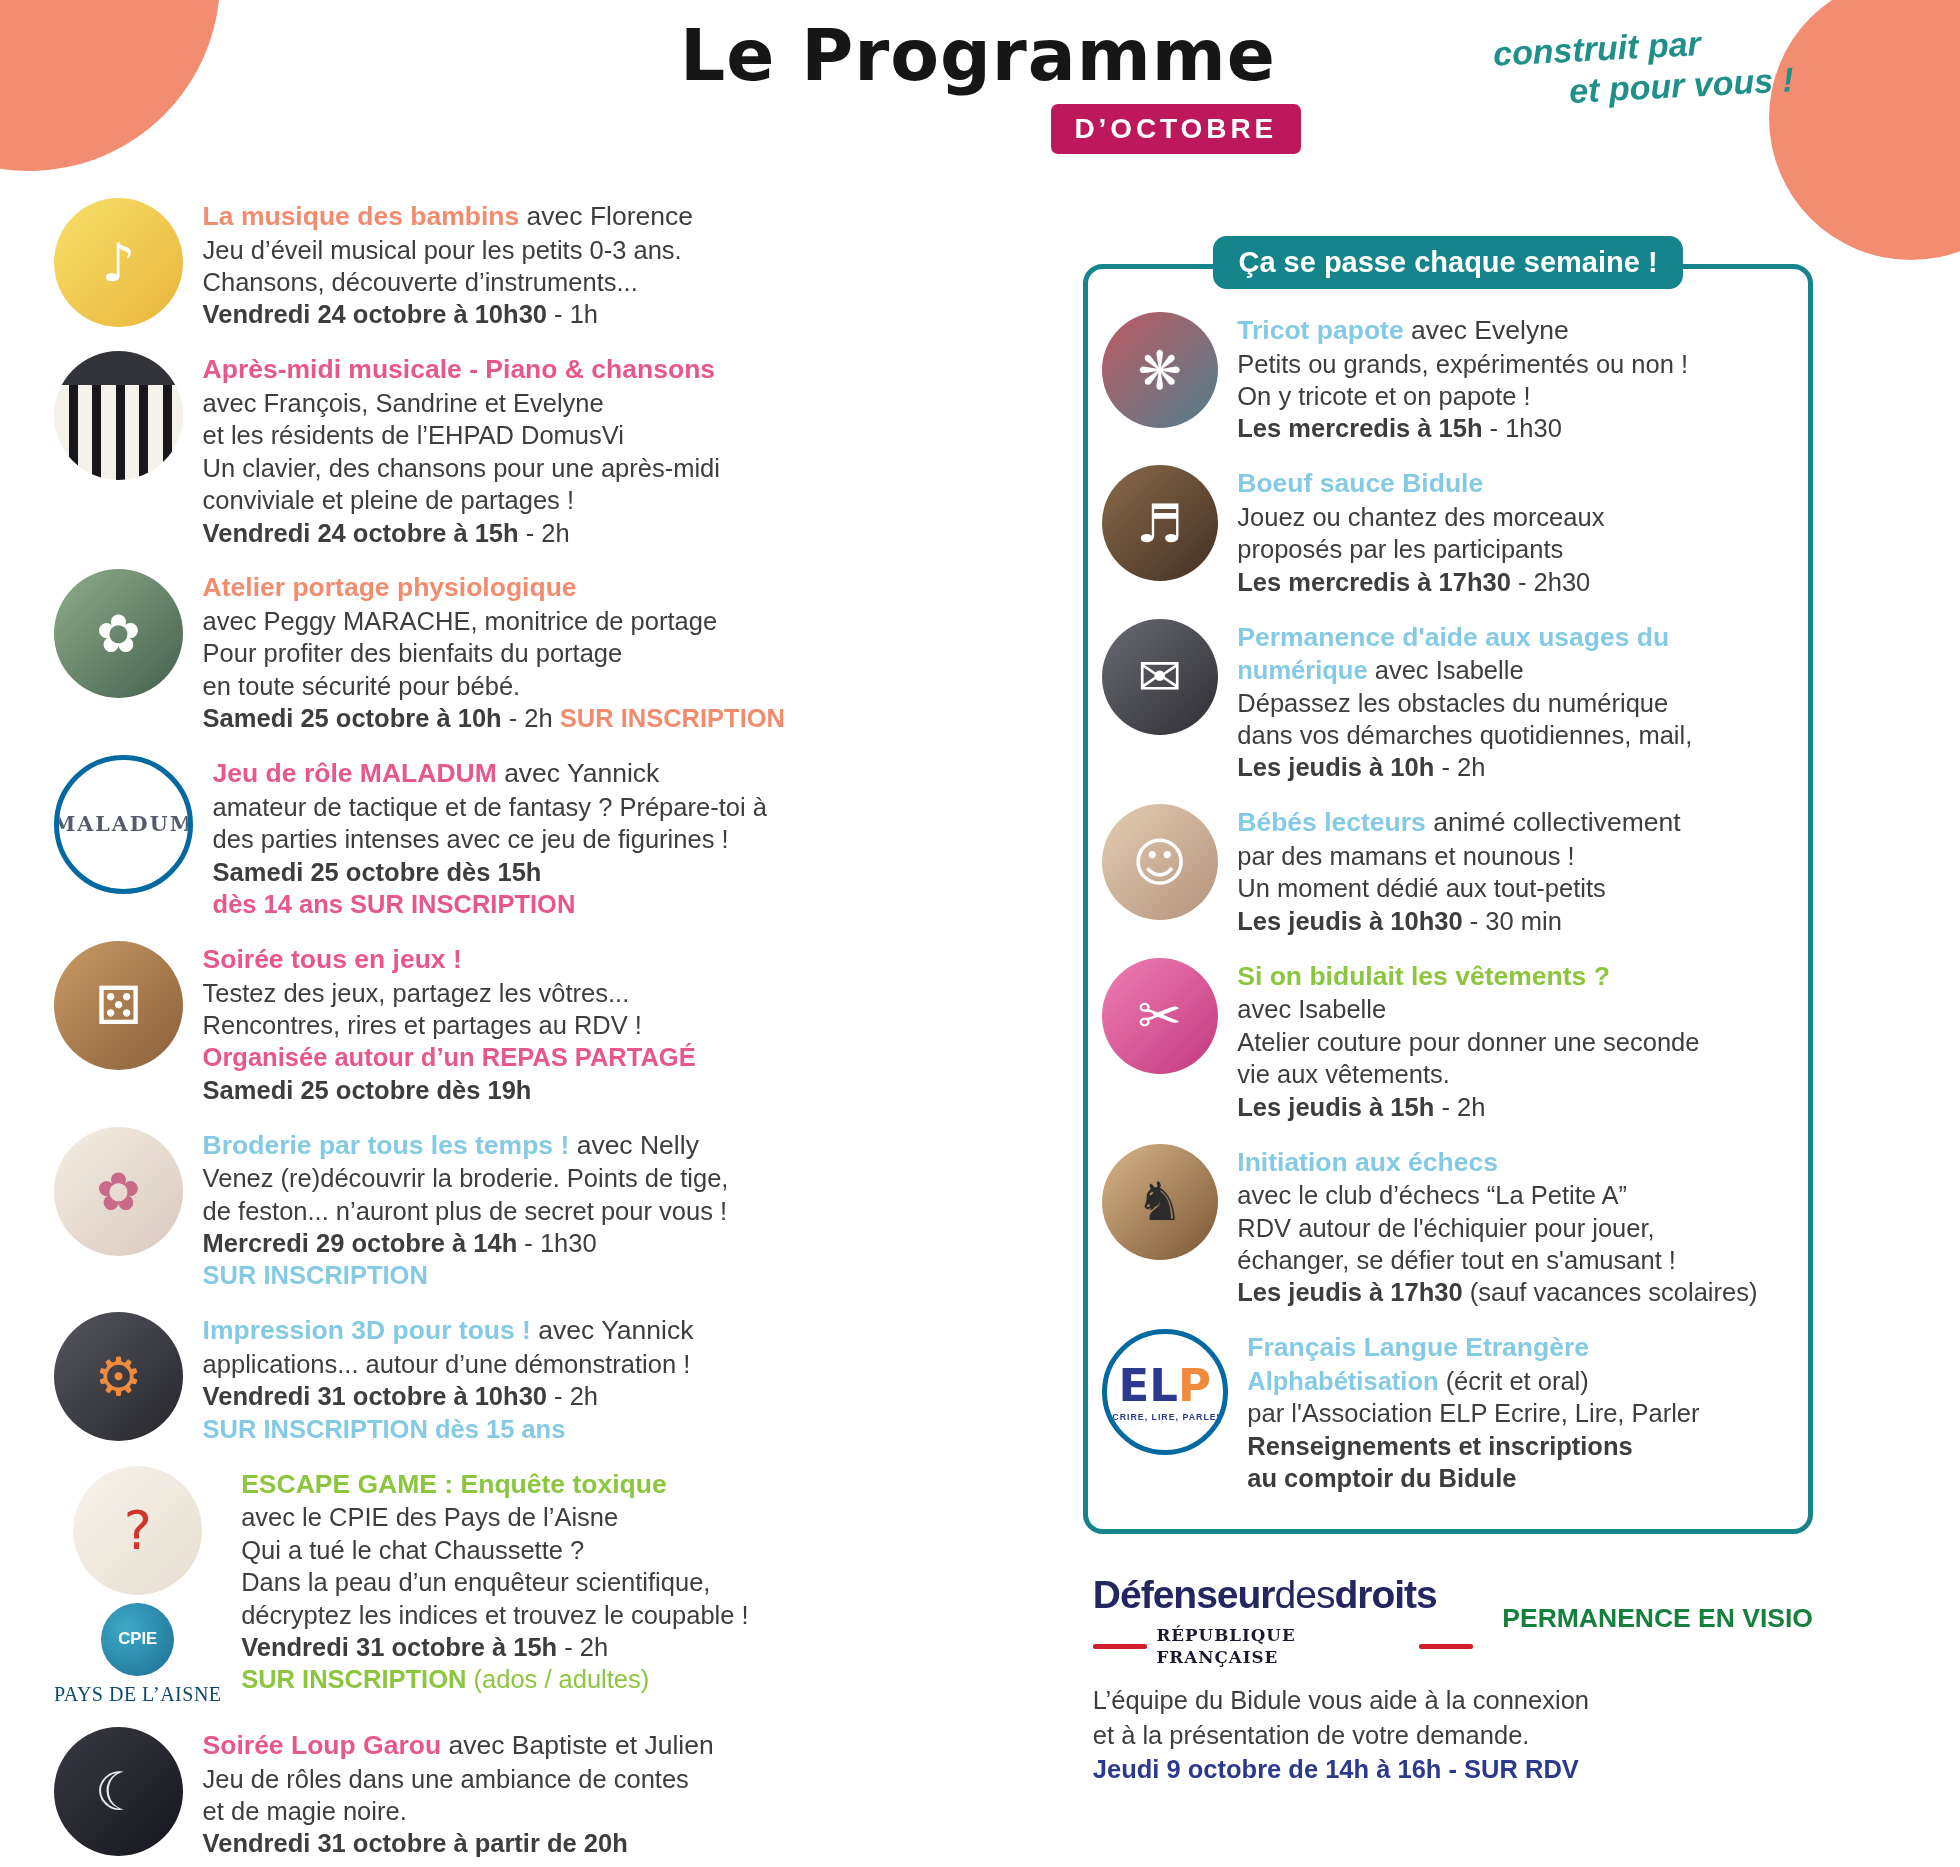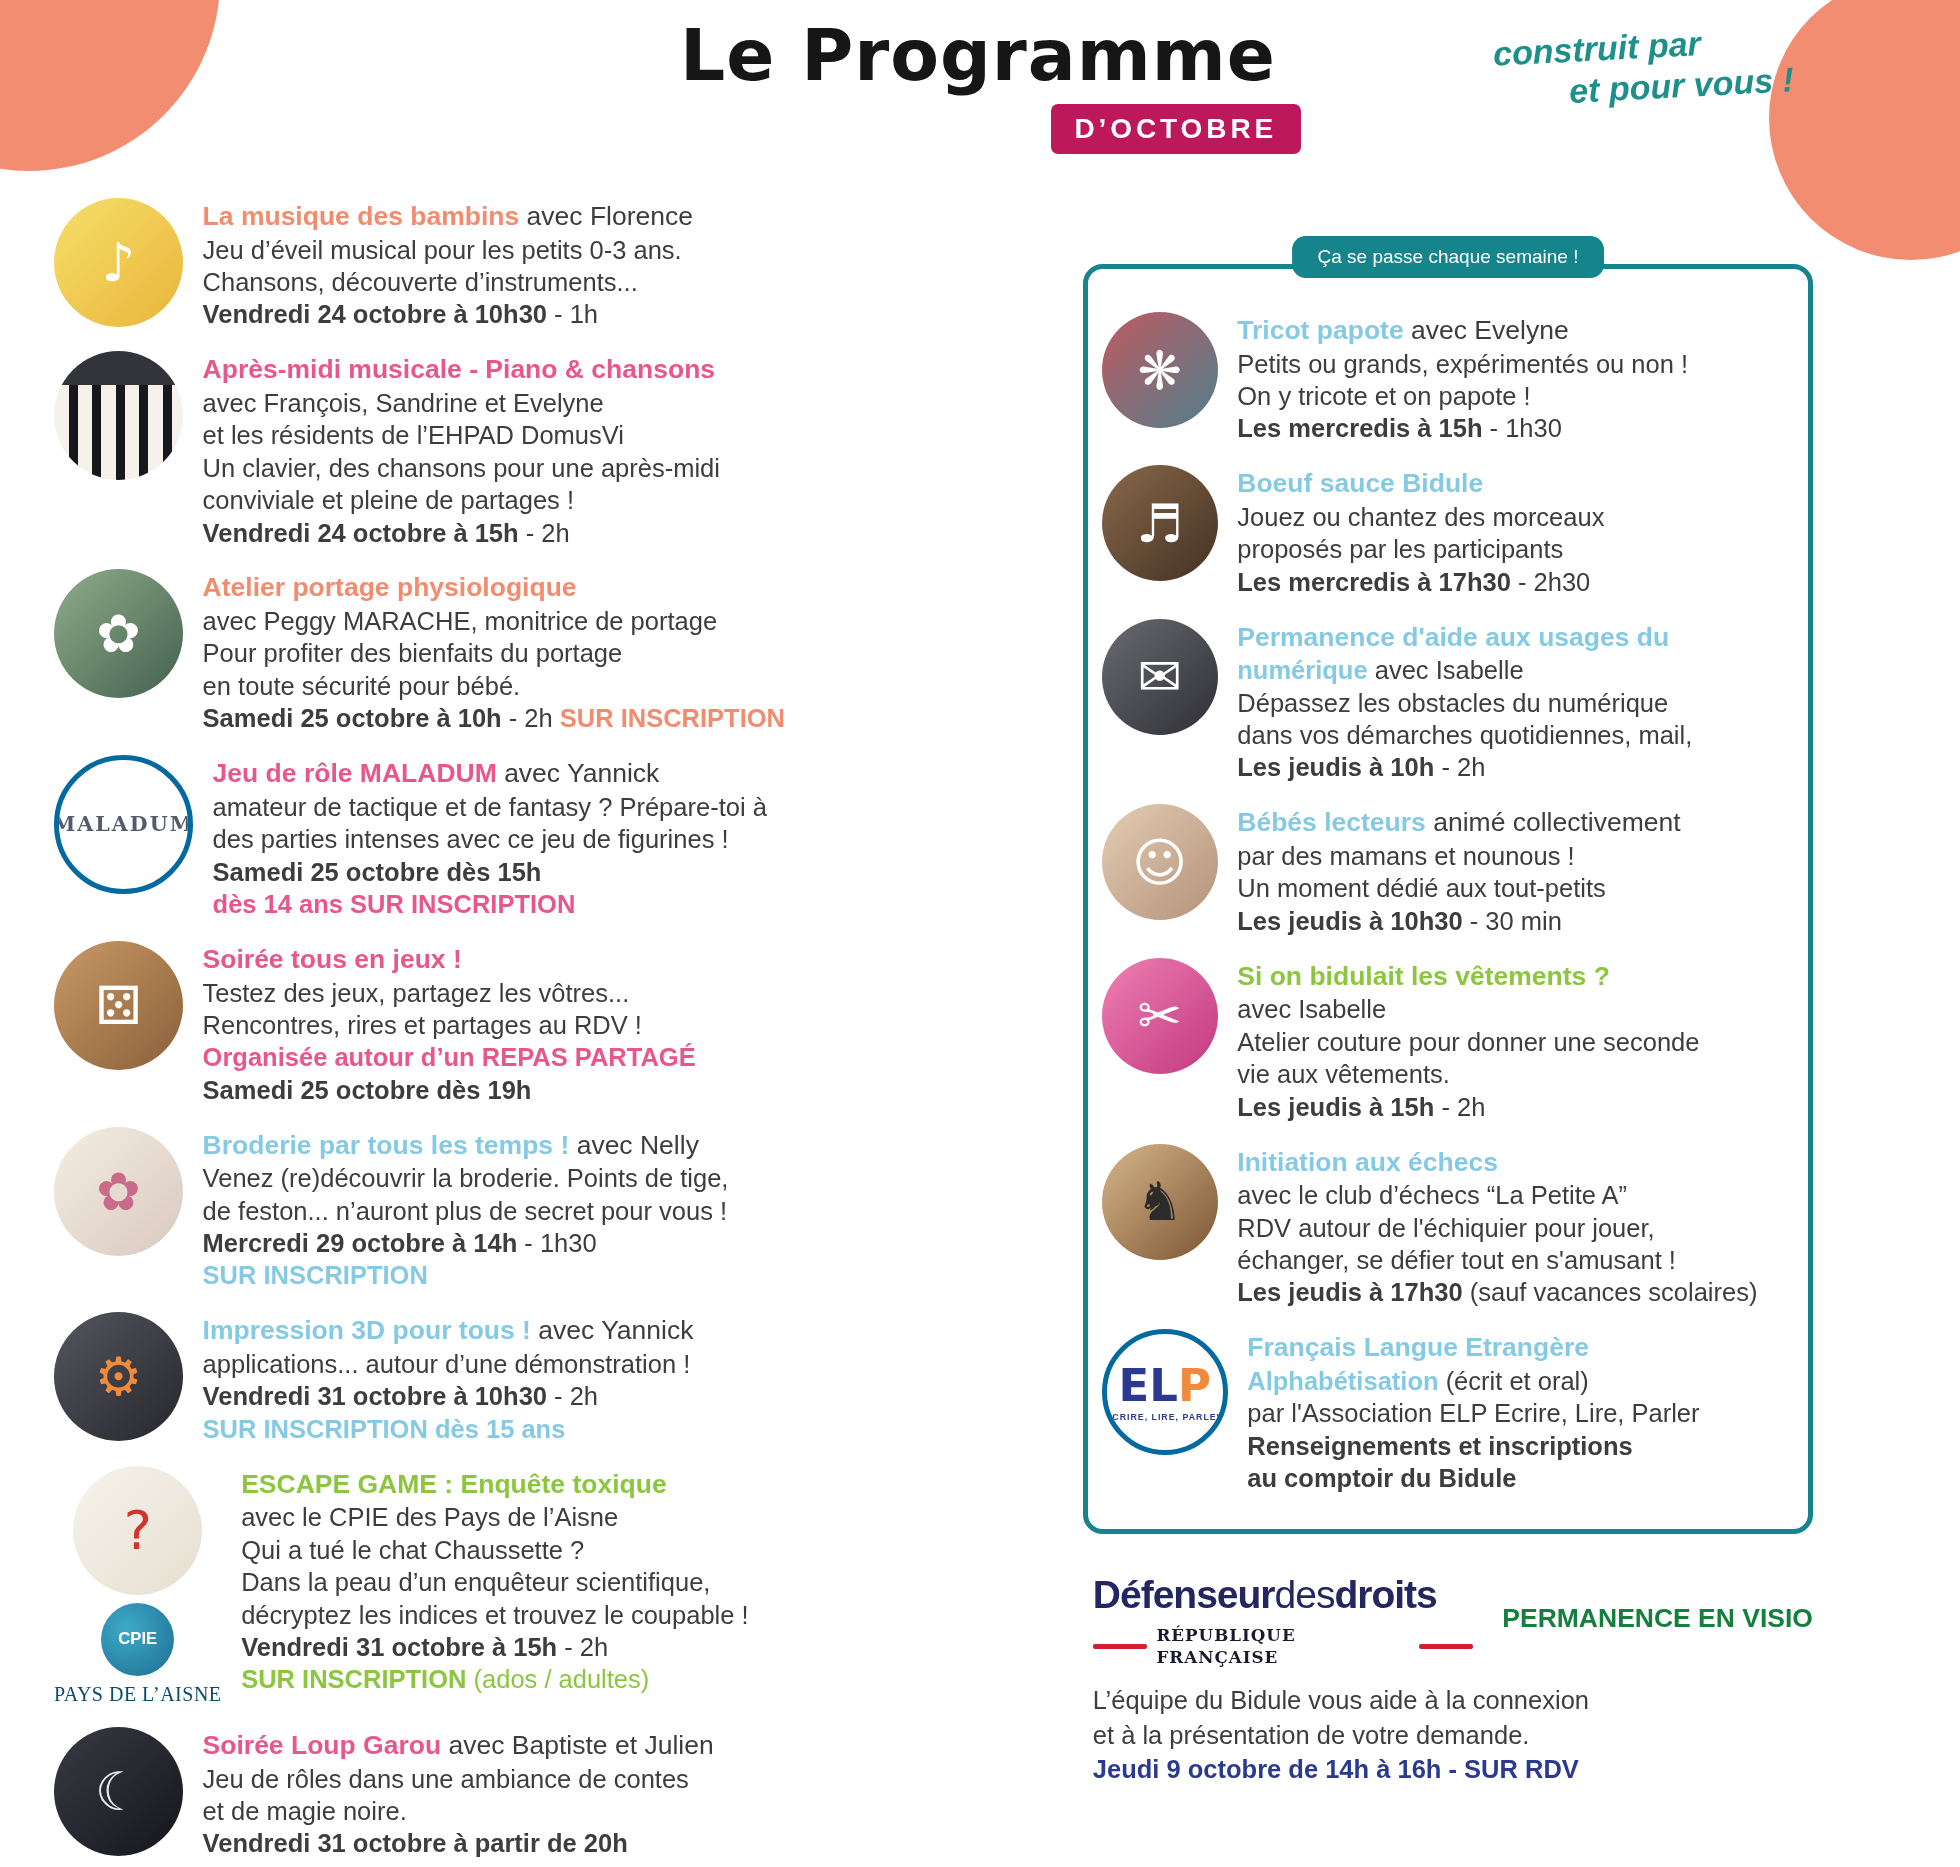--- a/index.html
+++ b/index.html
@@ -21,21 +21,21 @@
          font-weight:bold;font-size:34px;transform:rotate(-3deg);line-height:1.2;}
   .tagline .tl2{padding-left:74px;}
 
   
   .left-col{position:absolute;left:54px;top:198px;width:872px;}
   .right-col{position:absolute;left:1083px;top:233px;width:730px;}
 
   .weekly-box{position:relative;border:5.9px solid #16858b;border-radius:19.6px;
               padding:43px 15.7px 13.7px 13.7px;margin-top:31px;background:#fff;}
   .weekly-badge{position:absolute;top:-33px;left:50%;transform:translateX(-50%);
-              background:#16858b;color:#fff;font-weight:normal;font-size:19px;
+              background:#16858b;color:#fff;font-weight:bold;font-size:29px;
               padding:9.8px 25.5px;border-radius:13.7px;white-space:nowrap;}
 
   
   .event{display:flex;gap:19.6px;margin-bottom:20.6px;align-items:flex-start;}
   .photo-wrap{flex:0 0 129px;display:flex;flex-direction:column;align-items:center;gap:7.8px;}
   .right-col .photo-wrap{flex:0 0 116px;}
   .photo{width:129px;height:129px;border-radius:50%;display:flex;flex-direction:column;
          align-items:center;justify-content:center;overflow:hidden;flex-shrink:0;}
   .right-col .photo{width:116px;height:116px;}
   .glyph{font-family:"DejaVu Sans",sans-serif;font-size:53px;line-height:1;}

